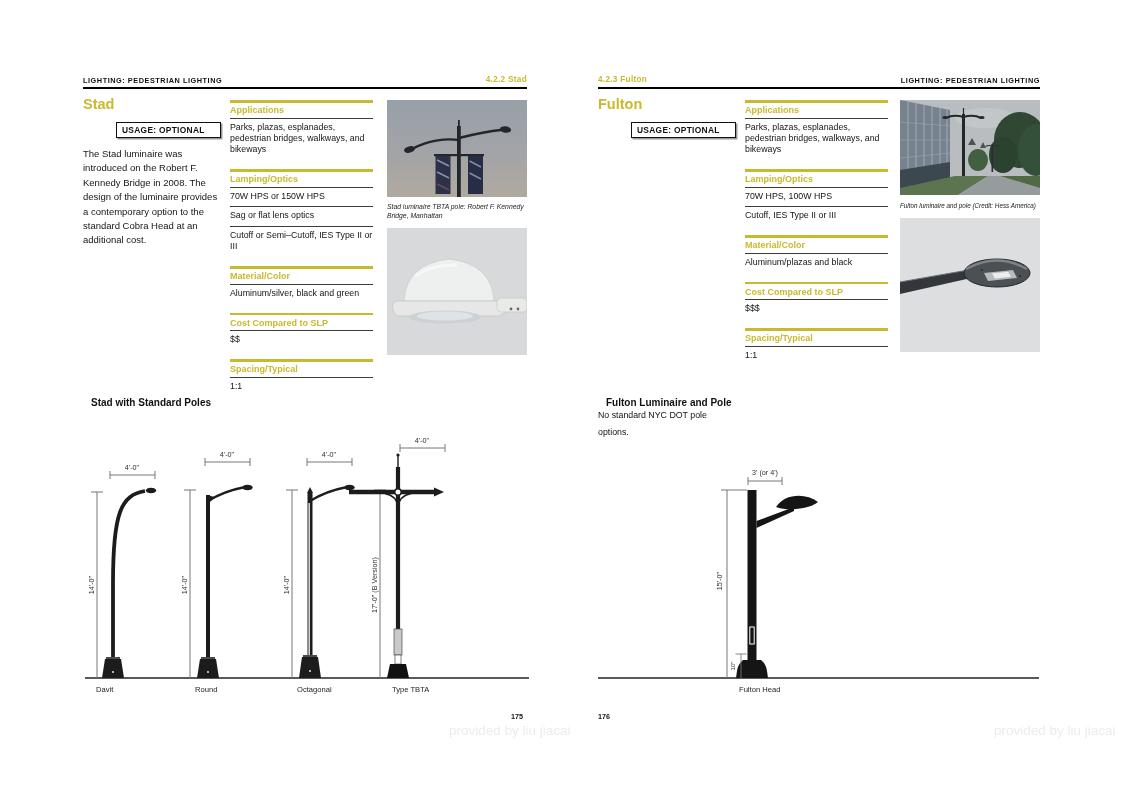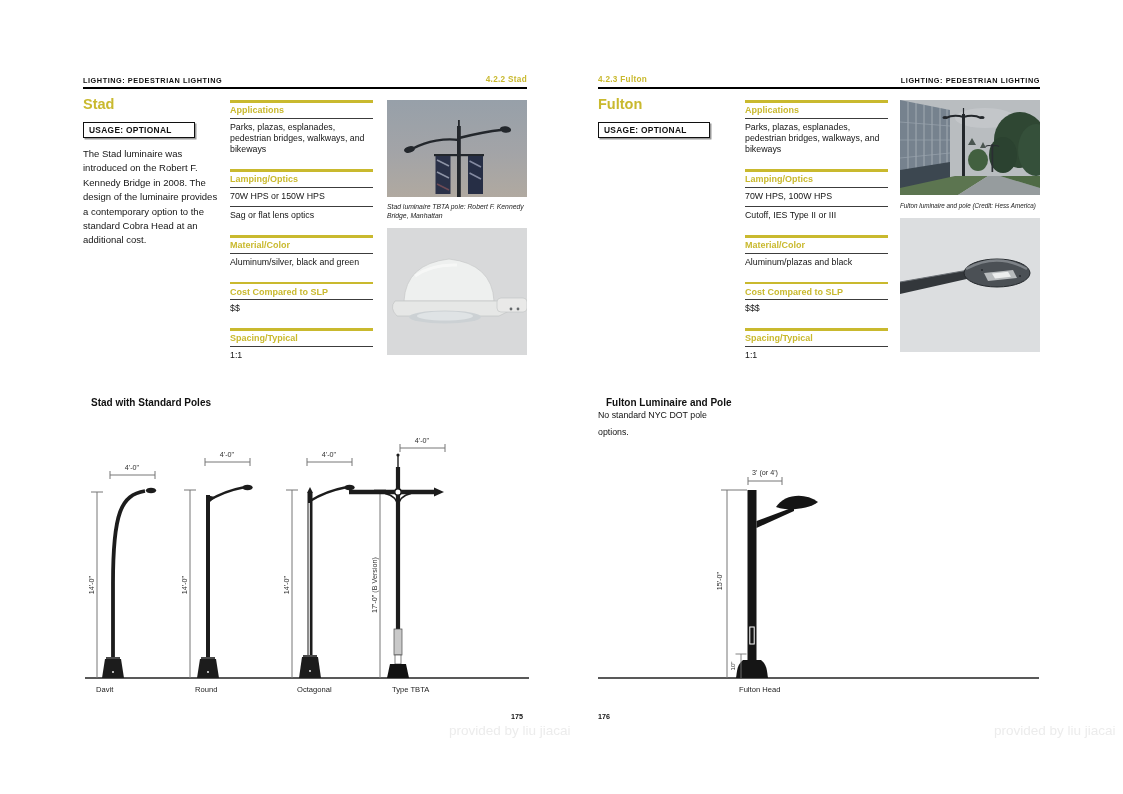--- a/index.html
+++ b/index.html
@@ -8,21 +8,21 @@
   .abs{position:absolute;}
 
   
   .runhead{font-size:7.3px;font-weight:bold;letter-spacing:.55px;color:#111;}
   .runhead.accent{color:#c9b92e;font-size:8.2px;letter-spacing:.3px;}
   .headrule{height:1.5px;background:#000;}
 
   
   .pagetitle{font-size:14.5px;font-weight:bold;color:#c9b92e;}
   .usagebox{display:inline-block;border:1.3px solid #101010;box-shadow:1.5px 1.5px 0 #9a9a9a;
-            padding:2px 22px 2px 5px;font-size:8.4px;font-weight:bold;letter-spacing:.3px;}
+            padding:2px 15px 2px 5px;font-size:8.4px;font-weight:bold;letter-spacing:.3px;margin-left:33px;}
   .bodytext{font-size:9.5px;line-height:14.4px;color:#151515;}
 
   
   .speccol{display:flex;flex-direction:column;}
   .spec{margin-bottom:9px;}
   .spec-bar{height:2.8px;background:#c9b92e;}
   .spec-h{color:#c9b92e;font-weight:bold;font-size:9px;padding:2.5px 0 2.5px 0;}
   .spec-row{border-top:1.1px solid #3c3c3c;padding:3px 0 4.5px 0;font-size:8.8px;line-height:11.2px;color:#141414;}
 
   .caption{font-size:6.8px;line-height:9.2px;font-style:italic;color:#222;}
@@ -58,20 +58,21 @@
     <div class="spec">
       <div class="spec-bar"></div>
       <div class="spec-h">Applications</div>
       <div class="spec-row">Parks, plazas, esplanades, pedestrian bridges, walkways, and bikeways</div>
     </div>
     <div class="spec">
       <div class="spec-bar"></div>
       <div class="spec-h">Lamping/Optics</div>
       <div class="spec-row">70W HPS or 150W HPS</div>
       <div class="spec-row">Sag or flat lens optics</div>
+      <div class="spec-row">Cutoff or Semi–Cutoff, IES Type II or III</div>
     </div>
     <div class="spec">
       <div class="spec-bar"></div>
       <div class="spec-h">Material/Color</div>
       <div class="spec-row">Aluminum/silver, black and green</div>
     </div>
     <div class="spec">
       <div class="spec-bar"></div>
       <div class="spec-h">Cost Compared to SLP</div>
       <div class="spec-row">$$</div>

